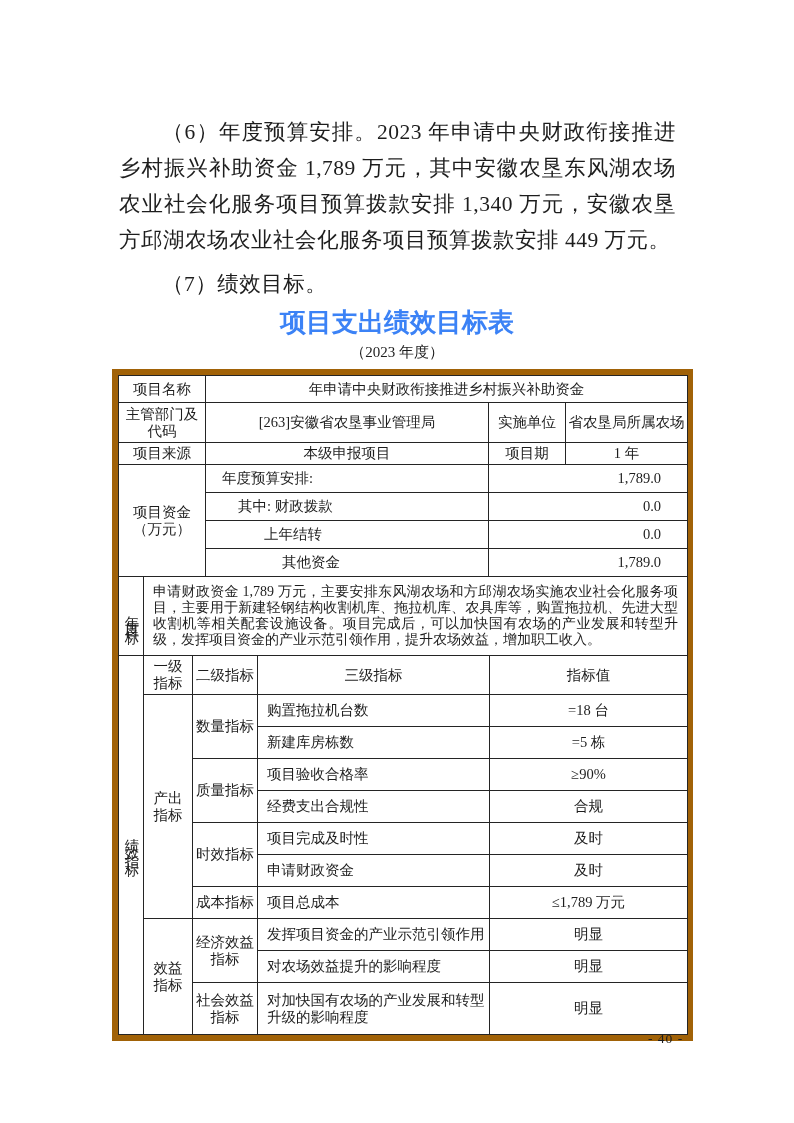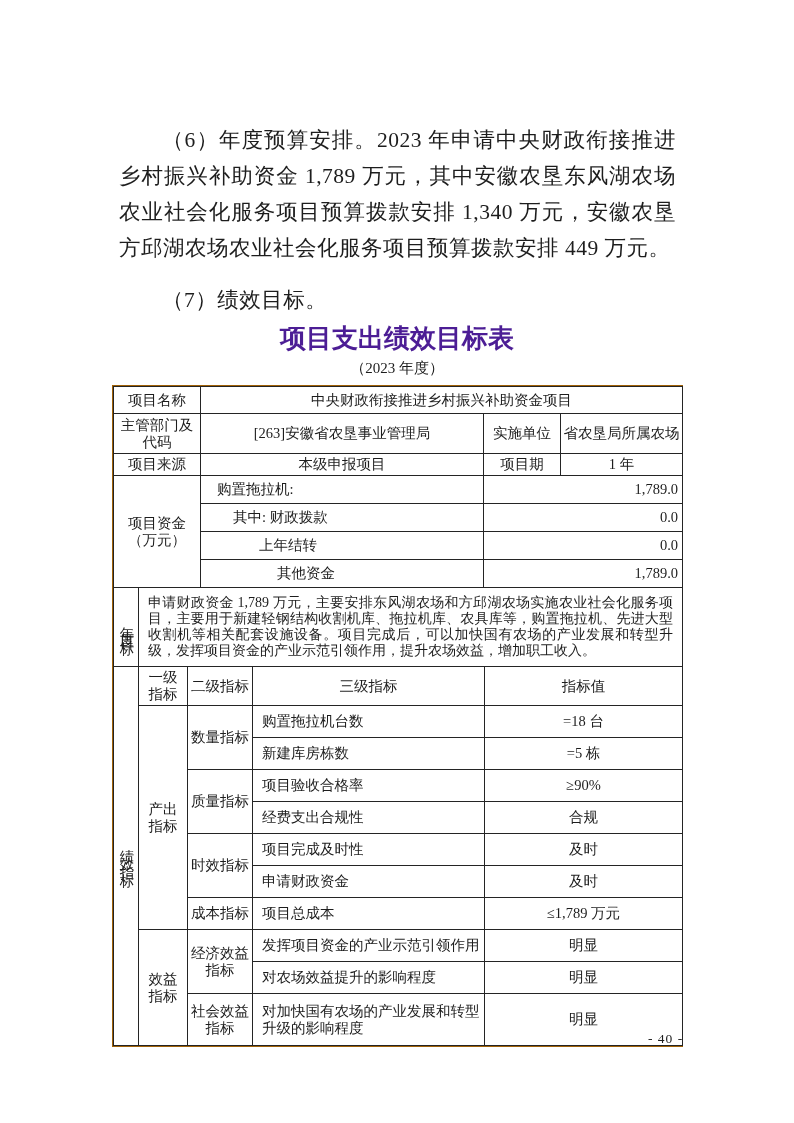--- a/index.html
+++ b/index.html
@@ -8,46 +8,46 @@
     width: 794px; height: 1123px;
     margin: 0 auto;
     background: #ffffff;
     box-sizing: border-box;
     padding-top: 106px;
     font-family: "Liberation Serif", serif;
     color: #1d1d1d;
     overflow: hidden;
   }
   .para {
-    margin: 16px 118px 0 119px;
+    margin: 8px 118px 0 119px;
     font-size: 21.5px;
     line-height: 36px;
     letter-spacing: 0.5px;
     text-align: justify;
     text-indent: 2em;
   }
   .tbl-title {
     margin: 5px 0 0 0;
     text-align: center;
     font-family: "Liberation Sans", sans-serif;
     font-weight: bold;
     font-size: 26px;
     line-height: 30px;
-    color: #4c1d95;
+    color: #3b82f6;
   }
   .tbl-subtitle {
     margin-top: 7px;
     text-align: center;
     font-size: 15px;
     line-height: 17px;
   }
   .tbl-wrap {
     margin: 8px 0 0 112px;
     width: 569px;
-    border: 1px solid #a16207;
+    border: 6px solid #a16207;
   }
   .tbl-wrap table {
     border-collapse: collapse;
     table-layout: fixed;
     width: 569px;
   }
   .tbl-wrap table + table { margin-top: -1px; }
   .tbl-wrap td {
     border: 1px solid #242424;
     font-size: 14.5px;
@@ -58,21 +58,21 @@
     overflow: hidden;
   }
   td.prewrap { white-space: pre-line; }
   td.l3 { text-align: left; padding-left: 9px; padding-right: 4px; }
   td.l1cell { padding-left: 3px; padding-right: 3px; }
   td.fund-name { text-align: left; }
   tr.ind1 td.fund-name { padding-left: 16px; }
   tr.ind2 td.fund-name { padding-left: 32px; }
   tr.ind3 td.fund-name { padding-left: 58px; }
   tr.ind4 td.fund-name { padding-left: 76px; }
-  td.fund-val { text-align: right; padding-right: 4px; }
+  td.fund-val { text-align: right; padding-right: 26px; }
   td.goal-text {
     text-align: justify;
     font-size: 14px;
     line-height: 16.2px;
     padding: 3px 9px;
   }
   .vtext {
     display: inline-block;
     writing-mode: vertical-rl;
     text-orientation: upright;
@@ -103,21 +103,21 @@
     <table>
       <colgroup>
           <col style="width:87px">
           <col style="width:283px">
           <col style="width:77px">
           <col style="width:122px">
         </colgroup>
       <tbody>
           <tr style="height:27px">
         <td>项目名称</td>
-        <td colspan="3">中央财政衔接推进乡村振兴补助资金项目</td>
+        <td colspan="3">年申请中央财政衔接推进乡村振兴补助资金</td>
       </tr>
       <tr style="height:40px">
         <td>主管部门及代码</td>
         <td>[263]安徽省农垦事业管理局</td>
         <td>实施单位</td>
         <td>省农垦局所属农场</td>
       </tr>
       <tr style="height:22px">
         <td>项目来源</td>
         <td>本级申报项目</td>
@@ -130,21 +130,21 @@
     <table>
       <colgroup>
           <col style="width:87px">
           <col style="width:283px">
           <col style="width:199px">
         </colgroup>
       <tbody>
           <tr style="height:28px" class="ind1">
         <td rowspan="4" class="prewrap">项目资金
 （万元）</td>
-        <td class="fund-name">购置拖拉机:</td>
+        <td class="fund-name">年度预算安排:</td>
         <td class="fund-val">1,789.0</td>
       </tr>
       <tr style="height:28px" class="ind2">
         <td class="fund-name">其中: 财政拨款</td>
         <td class="fund-val">0.0</td>
       </tr>
       <tr style="height:28px" class="ind3">
         <td class="fund-name">上年结转</td>
         <td class="fund-val">0.0</td>
       </tr>

